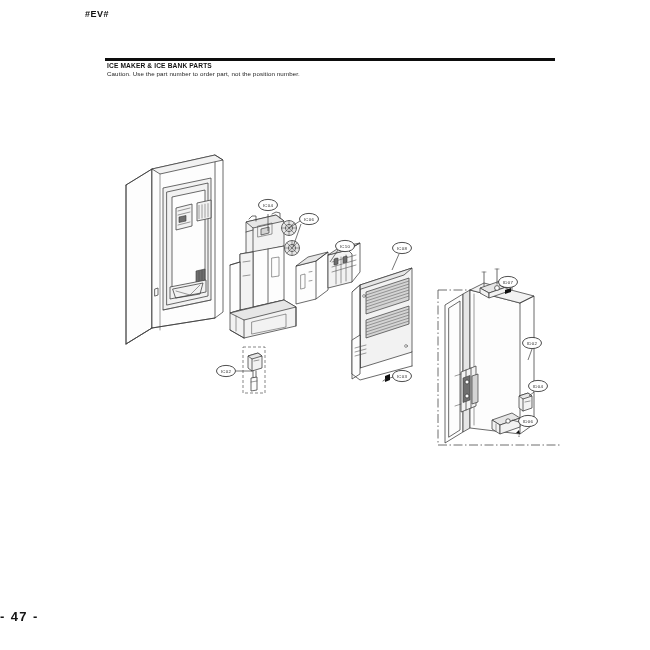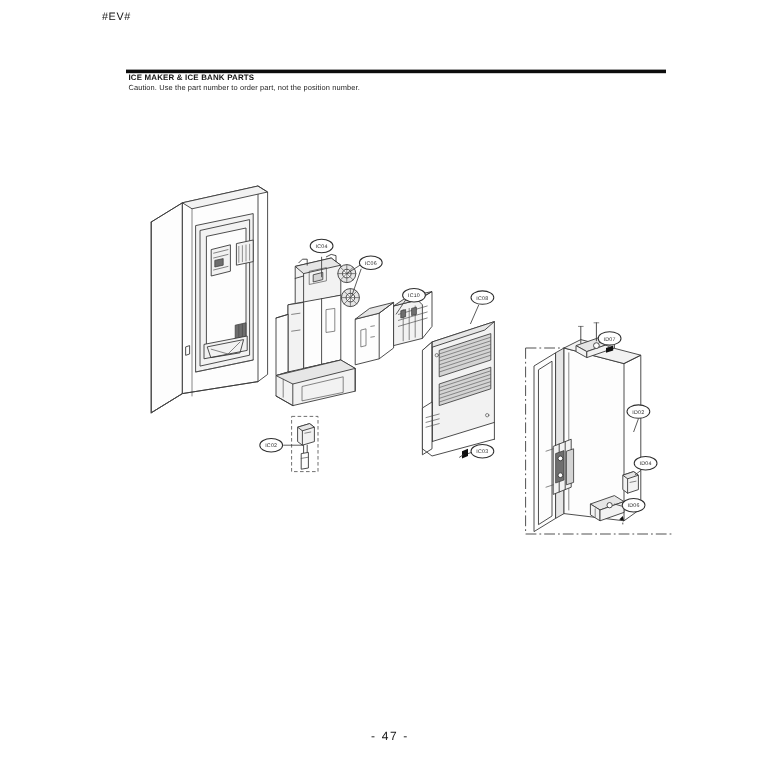--- a/index.html
+++ b/index.html
@@ -10,42 +10,42 @@
     color:#000;
     position:relative;
     overflow:hidden;
     -webkit-font-smoothing:none;
   }
   .page{position:absolute;inset:0;}
 
   
   #doc-code{
     position:absolute;left:85px;top:9px;
-    font-size:9px;font-weight:normal;letter-spacing:.5px;
+    font-size:9px;font-weight:bold;letter-spacing:.5px;
     color:#111;
   }
   #rule{
     position:absolute;left:105px;top:58px;
     width:450px;height:3px;background:#0d0d0d;
   }
   #section-title{
     position:absolute;left:107px;top:62px;
     font-size:6.6px;font-weight:bold;letter-spacing:.15px;
     color:#141414;white-space:nowrap;
   }
   #caution{
     position:absolute;left:107px;top:70px;
     font-size:6.2px;letter-spacing:.1px;
     color:#1d1d1d;white-space:nowrap;
   }
 
   
   #page-number{
     position:absolute;left:0;right:0;top:609px;
-    text-align:center;font-size:10px;font-weight:normal;
+    font-size:13px;font-weight:bold;
     letter-spacing:1.4px;color:#151515;
   }
 
   
   #drawing{position:absolute;left:0;top:0;width:650px;height:650px;}
   #drawing svg{display:block;}
 
   .ln{fill:none;stroke:#3a3a3a;stroke-width:.75;
       stroke-linejoin:round;stroke-linecap:round;}
   .ln-t{fill:none;stroke:#4a4a4a;stroke-width:.55;

